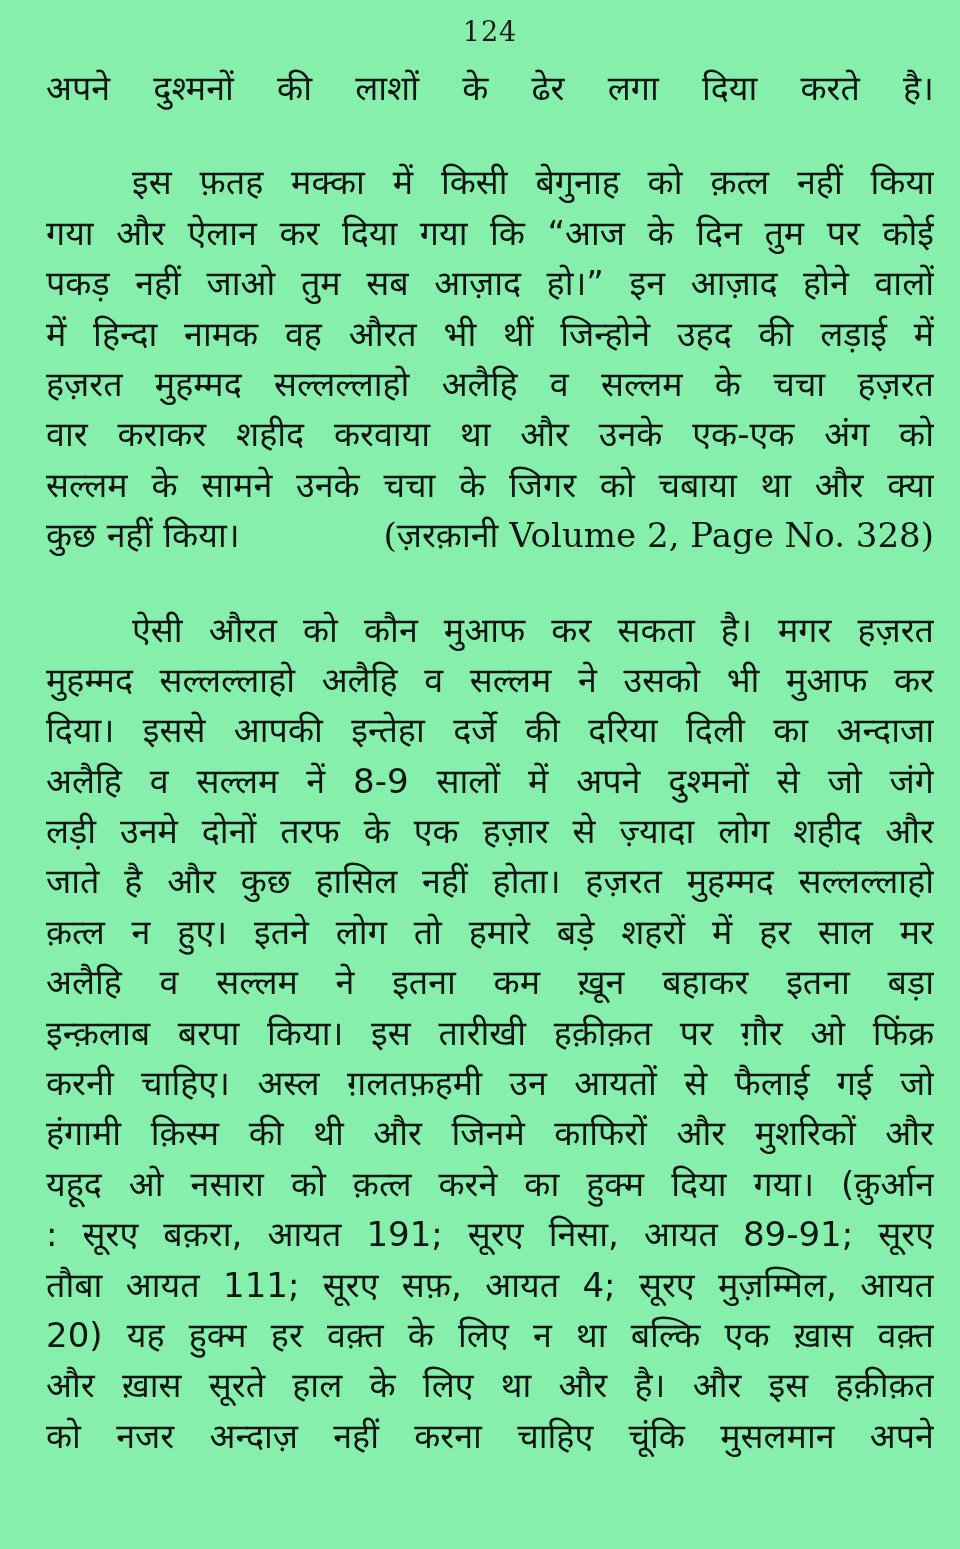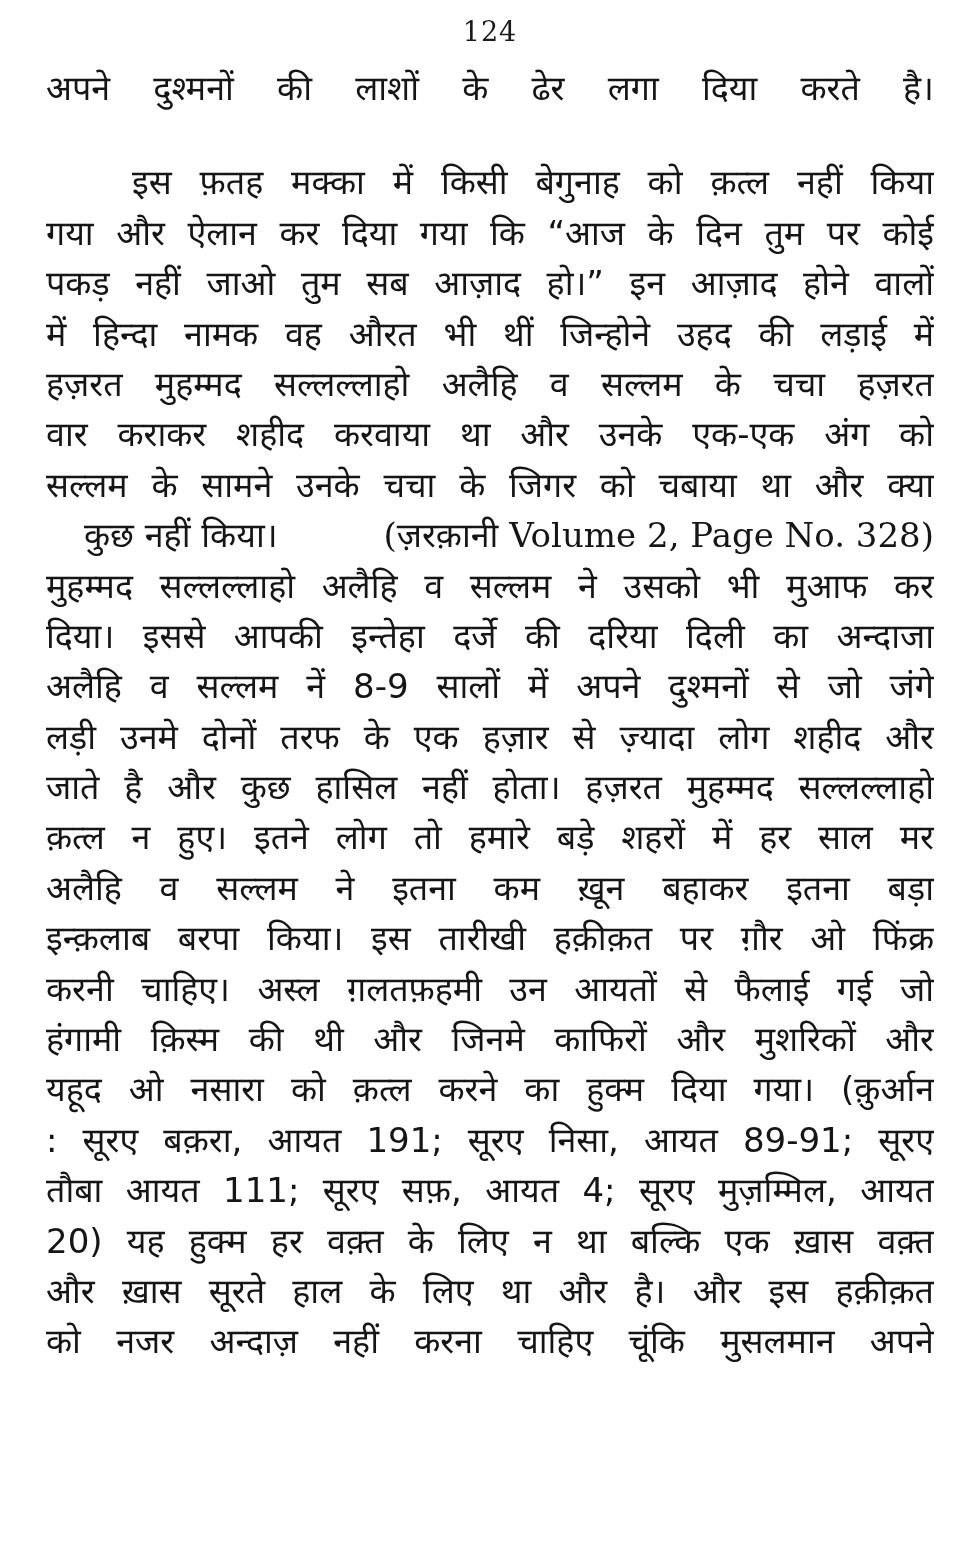--- a/index.html
+++ b/index.html
@@ -6,21 +6,21 @@
     margin: 0;
     padding: 0;
     background: #e8e8e4;
     font-family: "DejaVu Sans", "Liberation Sans", sans-serif;
   }
   .scan-page {
     position: relative;
     width: 960px;
     height: 1549px;
     margin: 0 auto;
-    background: #ffffff;
+    background: #86efac;
     color: #141414;
     overflow: hidden;
     box-sizing: border-box;
     padding: 12px 26px 0 46px;
   }
   .page-number {
     text-align: center;
     font-size: 27px;
     letter-spacing: 1px;
     color: #1a1a1a;
@@ -46,21 +46,20 @@
   .line.indent {
     text-indent: 86px;
     margin-top: 44px;
   }
   .line.citation {
     display: flex;
     justify-content: space-between;
     align-items: baseline;
     text-align: left;
     text-align-last: left;
-    margin-left: 38px;
   }
   .line.citation .cite-right {
     font-family: "DejaVu Serif", "Liberation Serif", serif;
   }
 </style>
 </head>
 <body>
 
 <div class="scan-page">
 
@@ -74,20 +73,21 @@
     <p class="line">में हिन्दा नामक वह औरत भी थीं जिन्होने उहद की लड़ाई में</p>
     <p class="line">हज़रत मुहम्मद सल्लल्लाहो अलैहि व सल्लम के चचा हज़रत</p>
     <p class="line">वार कराकर शहीद करवाया था और उनके एक-एक अंग को</p>
     <p class="line">सल्लम के सामने उनके चचा के जिगर को चबाया था और क्या</p>
 
     <p class="line citation">
       <span class="cite-left">कुछ नहीं किया।</span>
       <span class="cite-right">(ज़रक़ानी Volume 2, Page No. 328)</span>
     </p>
 
+    <p class="line indent">ऐसी औरत को कौन मुआफ कर सकता है। मगर हज़रत</p>
     <p class="line">मुहम्मद सल्लल्लाहो अलैहि व सल्लम ने उसको भी मुआफ कर</p>
     <p class="line">दिया। इससे आपकी इन्तेहा दर्जे की दरिया दिली का अन्दाजा</p>
     <p class="line">अलैहि व सल्लम नें 8-9 सालों में अपने दुश्मनों से जो जंगे</p>
     <p class="line">लड़ी उनमे दोनों तरफ के एक हज़ार से ज़्यादा लोग शहीद और</p>
     <p class="line">जाते है और कुछ हासिल नहीं होता। हज़रत मुहम्मद सल्लल्लाहो</p>
     <p class="line">क़त्ल न हुए। इतने लोग तो हमारे बड़े शहरों में हर साल मर</p>
     <p class="line">अलैहि व सल्लम ने इतना कम ख़ून बहाकर इतना बड़ा</p>
     <p class="line">इन्क़लाब बरपा किया। इस तारीखी हक़ीक़त पर ग़ौर ओ फिंक्र</p>
     <p class="line">करनी चाहिए। अस्ल ग़लतफ़हमी उन आयतों से फैलाई गई जो</p>
     <p class="line">हंगामी क़िस्म की थी और जिनमे काफिरों और मुशरिकों और</p>

